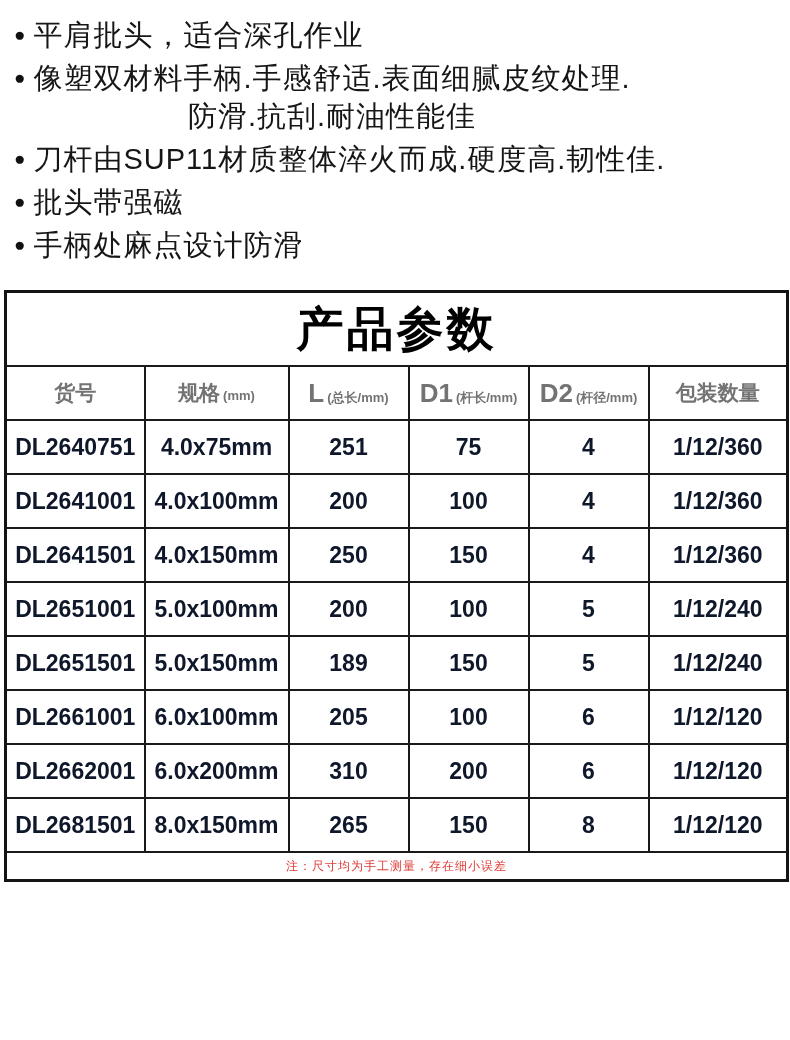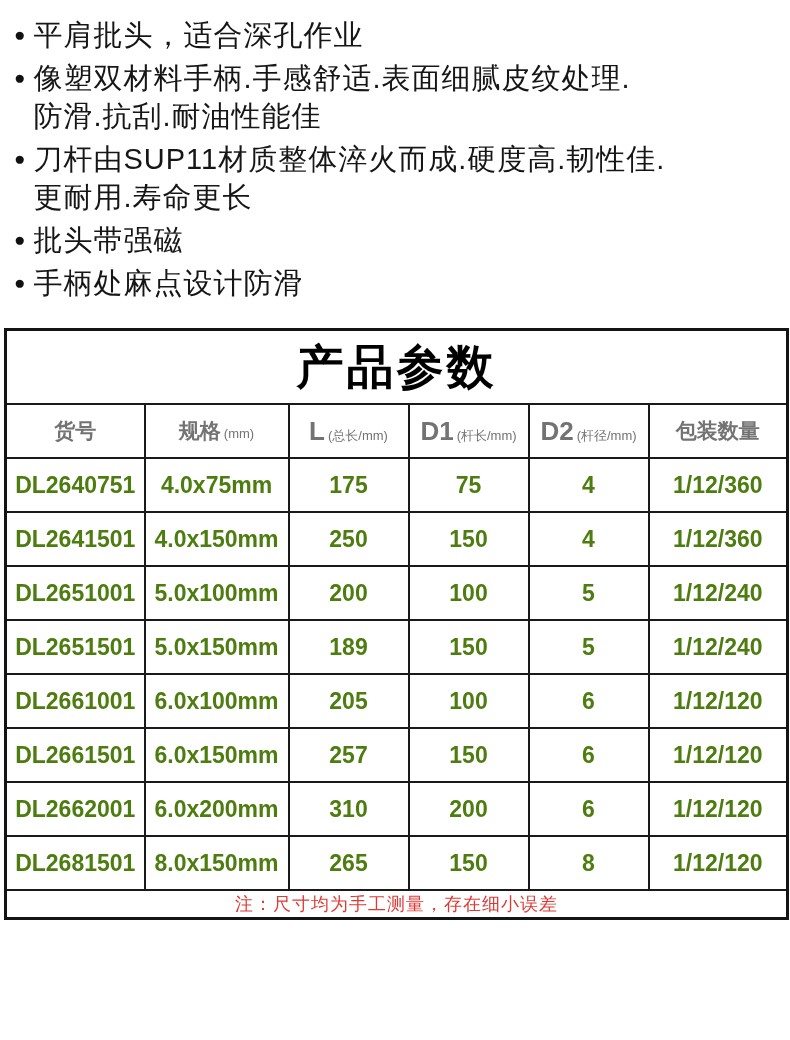--- a/index.html
+++ b/index.html
@@ -33,21 +33,21 @@
     letter-spacing: 1px;
   }
   .bullet {
     flex: 0 0 auto;
     font-size: 19px;
     line-height: 38px;
     margin-right: 7px;
     color: #111;
   }
   .ftext { display: inline-block; }
-  .ftext .l2 { text-align: left; }
+  .ftext .l2 { text-align: center; }
 
   
   table.spec {
     border-collapse: collapse;
     table-layout: fixed;
     width: 782px;
     margin: 26px 0 0 4px;
     border: 3px solid #141414;
     background: #ffffff;
   }
@@ -68,33 +68,33 @@
   }
   .head-row th {
     height: 52px;
     font-size: 21px;
     font-weight: 700;
     color: #737373;
   }
   .head-big { font-size: 26px; }
   .head-unit {
     font-size: 13px;
-    font-weight: 400;
+    font-weight: 700;
     margin-left: 3px;
     text-align: center;
   }
   tbody td {
     height: 52px;
     font-size: 23px;
     font-weight: 700;
-    color: #4d7c0f;
+    color: #0f172a;
   }
   .note-cell {
     height: 26px;
-    font-size: 18px;
+    font-size: 12px;
     font-weight: 400;
     text-align: right;
     padding-right: 6px;
     font-family: Liberation Mono, monospace;
     letter-spacing: 1px;
   }
 </style>
 </head>
 <body>
 
@@ -111,21 +111,20 @@
         <span class="bullet">●</span>
         <div class="ftext">
           <div class="l1">像塑双材料手柄.手感舒适.表面细腻皮纹处理.</div>
           <div class="l2">防滑.抗刮.耐油性能佳</div>
         </div>
       </div>
       <div class="feature">
         <span class="bullet">●</span>
         <div class="ftext">
           <div class="l1">刀杆由SUP11材质整体淬火而成.硬度高.韧性佳.</div>
-          <div class="l2">更耐用.寿命更长</div>
         </div>
       </div>
       <div class="feature">
         <span class="bullet">●</span>
         <div class="ftext">
           <div class="l1">批头带强磁</div>
         </div>
       </div>
       <div class="feature">
         <span class="bullet">●</span>
@@ -154,22 +153,30 @@
           <th><span class="head-big">L</span><span class="head-unit">(总长/mm)</span></th>
           <th><span class="head-big">D1</span><span class="head-unit">(杆长/mm)</span></th>
           <th><span class="head-big">D2</span><span class="head-unit">(杆径/mm)</span></th>
           <th><span class="head-label">包装数量</span></th>
         </tr>
     </thead>
     <tbody>
         <tr>
           <td>DL2640751</td>
           <td>4.0x75mm</td>
-          <td>175</td>
+          <td>251</td>
           <td>75</td>
+          <td>4</td>
+          <td>1/12/360</td>
+        </tr>
+        <tr>
+          <td>DL2641001</td>
+          <td>4.0x100mm</td>
+          <td>200</td>
+          <td>100</td>
           <td>4</td>
           <td>1/12/360</td>
         </tr>
         <tr>
           <td>DL2641501</td>
           <td>4.0x150mm</td>
           <td>250</td>
           <td>150</td>
           <td>4</td>
           <td>1/12/360</td>
@@ -188,28 +195,20 @@
           <td>189</td>
           <td>150</td>
           <td>5</td>
           <td>1/12/240</td>
         </tr>
         <tr>
           <td>DL2661001</td>
           <td>6.0x100mm</td>
           <td>205</td>
           <td>100</td>
-          <td>6</td>
-          <td>1/12/120</td>
-        </tr>
-        <tr>
-          <td>DL2661501</td>
-          <td>6.0x150mm</td>
-          <td>257</td>
-          <td>150</td>
           <td>6</td>
           <td>1/12/120</td>
         </tr>
         <tr>
           <td>DL2662001</td>
           <td>6.0x200mm</td>
           <td>310</td>
           <td>200</td>
           <td>6</td>
           <td>1/12/120</td>

